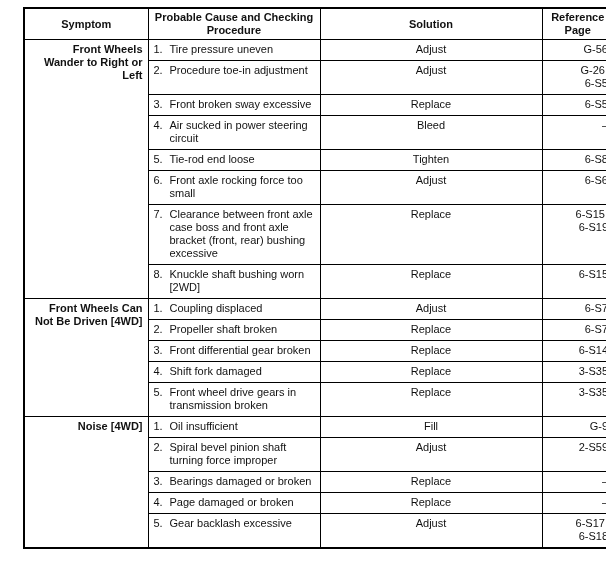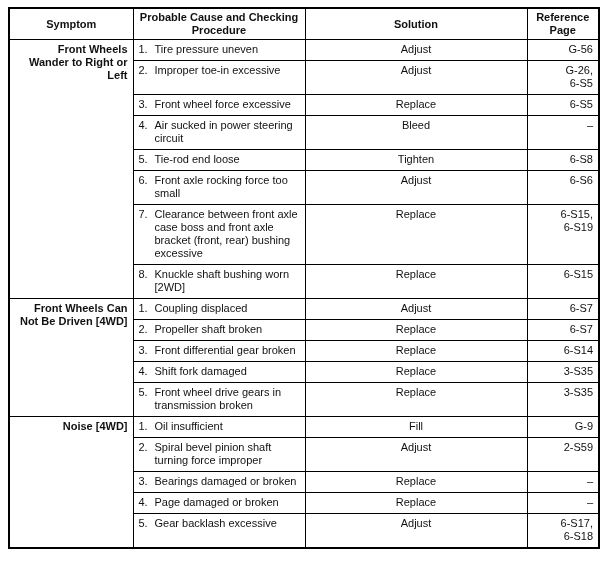--- a/index.html
+++ b/index.html
@@ -2,21 +2,21 @@
 <html><head>
 <meta charset="utf-8">
 <style>
   html,body{margin:0;padding:0;background:#fff;}
   body{
     width:606px;height:568px;
     font-family:"Liberation Sans","DejaVu Sans",sans-serif;
     color:#111;
     box-sizing:border-box;
   }
-  .page{padding:7px 8px;}
+  .page{padding:7px 23px;}
   table.ts{
     border-collapse:collapse;
     width:590px;
     table-layout:fixed;
     border:2px solid #000;
   }
   table.ts td,table.ts th{
     border:1px solid #000;
     vertical-align:top;
     font-size:11px;
@@ -75,32 +75,32 @@
               <span class="cause-text">Tire pressure uneven</span>
             </span>
           </td>
     <td class="solution">Adjust</td>
     <td class="ref">G-56</td>
   </tr>
   <tr>
     <td class="cause">
             <span class="cause-wrap">
               <span class="cause-num">2.</span>
-              <span class="cause-text">Improper toe-in excessive</span>
+              <span class="cause-text">Procedure toe-in adjustment</span>
             </span>
           </td>
     <td class="solution">Adjust</td>
     <td class="ref">G-26,
 6-S5</td>
   </tr>
   <tr>
     <td class="cause">
             <span class="cause-wrap">
               <span class="cause-num">3.</span>
-              <span class="cause-text">Front wheel force excessive</span>
+              <span class="cause-text">Front broken sway excessive</span>
             </span>
           </td>
     <td class="solution">Replace</td>
     <td class="ref">6-S5</td>
   </tr>
   <tr>
     <td class="cause">
             <span class="cause-wrap">
               <span class="cause-num">4.</span>
               <span class="cause-text">Air sucked in power steering circuit</span>

